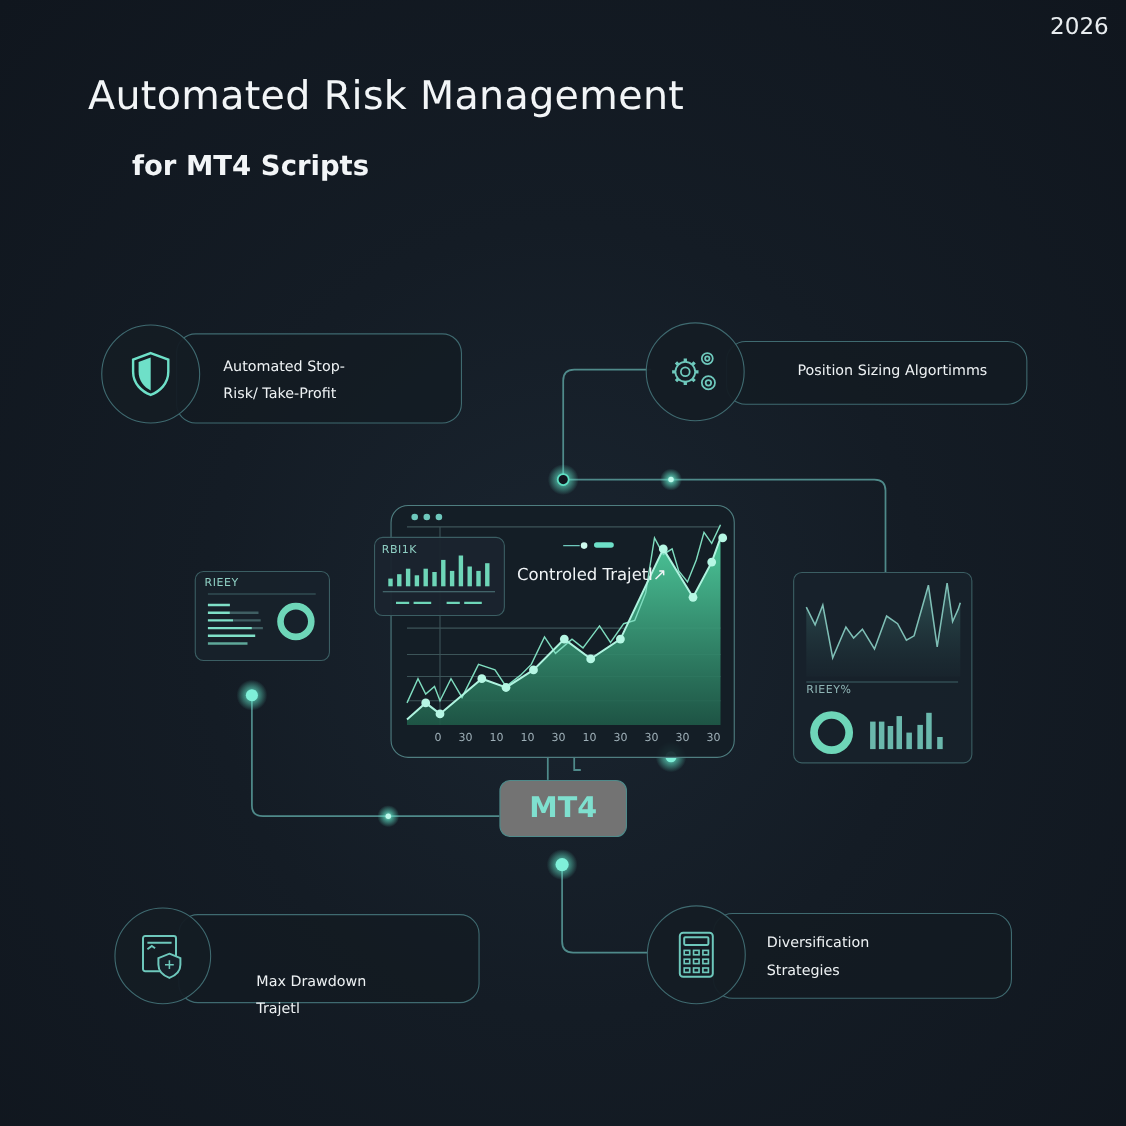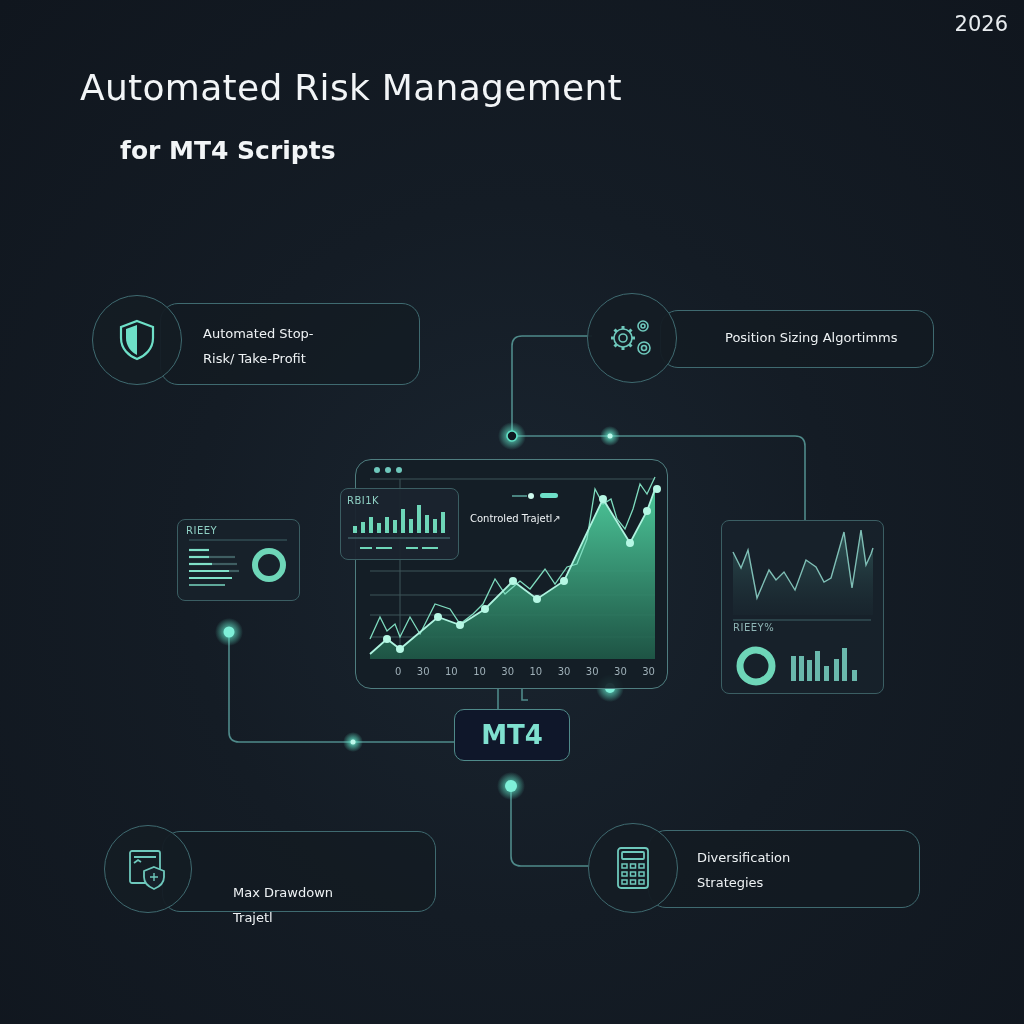--- a/index.html
+++ b/index.html
@@ -10,23 +10,23 @@
   .year{right:16px;top:12px;font-size:21px;color:#e8ecef;}
   .title{left:80px;top:70px;font-size:36px;font-weight:normal;line-height:1;letter-spacing:0.3px;}
   .subtitle{left:80px;top:138px;font-size:25px;font-weight:bold;line-height:1;margin-left:40px;}
   svg.lines{position:absolute;left:0;top:0;width:1024px;height:1024px;}
   .card{position:absolute;border:1.5px solid #3f6a70;border-radius:18px;background:rgba(18,26,34,0.6);}
   .circle{position:absolute;border:1.5px solid #3f6a70;border-radius:50%;background:rgba(20,28,36,0.95);display:flex;align-items:center;justify-content:center;}
   .card-text{position:absolute;font-size:13px;line-height:25px;color:#eef2f4;}
   .panel{position:absolute;border:1.5px solid #3b5e63;border-radius:8px;background:rgba(24,34,44,0.85);}
   .plabel{position:absolute;font-size:10px;color:#8fd0c4;letter-spacing:0.5px;}
   .mt4{position:absolute;left:454px;top:709px;width:114px;height:50px;border:1.5px solid #4f8a8a;border-radius:10px;
-    background:#0f172a;display:flex;align-items:center;justify-content:center;font-size:26px;color:#7fe0cf;font-weight:bold;}
+    background:#737373;display:flex;align-items:center;justify-content:center;font-size:26px;color:#7fe0cf;font-weight:bold;}
   .axis-lbl{position:absolute;font-size:10px;color:#9fb0b8;}
-  .ctitle{position:absolute;left:470px;top:513px;font-size:10px;color:#f0f4f6;}
+  .ctitle{position:absolute;left:470px;top:513px;font-size:15px;color:#f0f4f6;}
 </style>
 </head>
 <body>
 
 <div class="abs year">2026</div>
 <div class="abs title">Automated Risk Management</div>
 <div class="abs subtitle">for MT4 Scripts</div>
 
 <svg class="lines">
   <defs>

